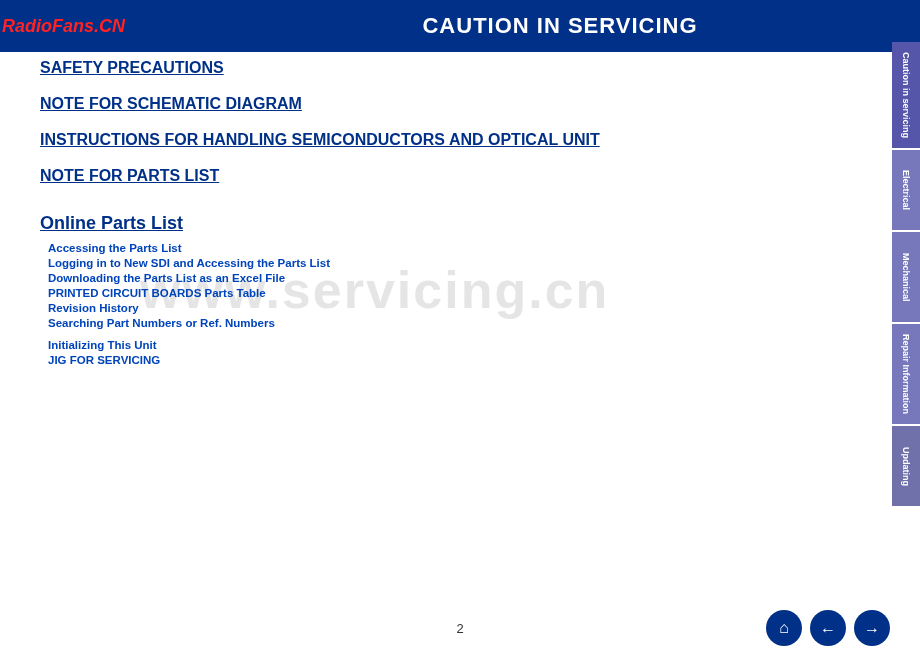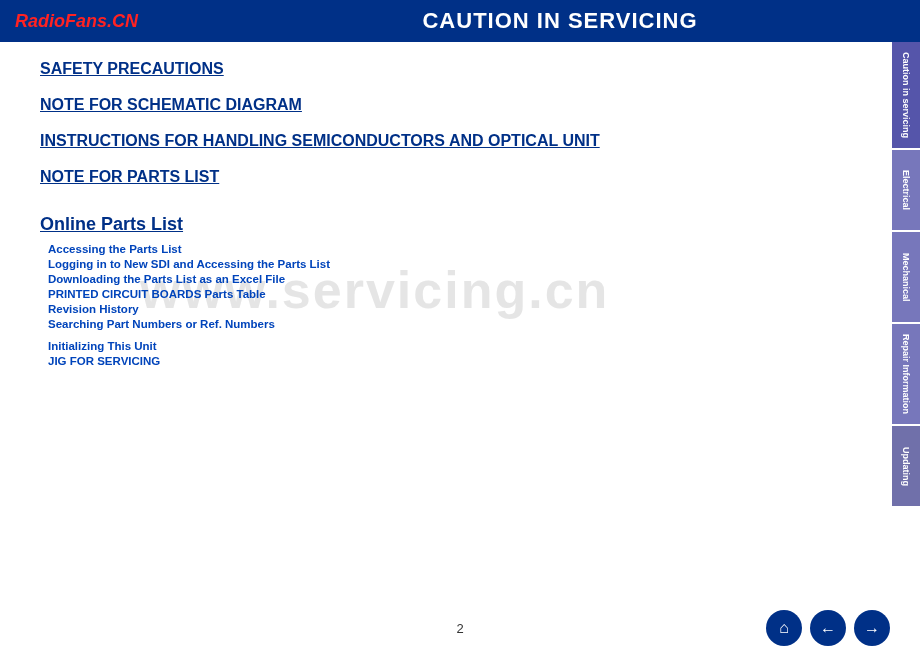--- a/index.html
+++ b/index.html
@@ -10,42 +10,42 @@
       background: #fff;
       position: relative;
       overflow: hidden;
     }
 
     
     .header {
       background: #003087;
       display: flex;
       align-items: center;
-      padding: 8px 15px;
-      height: 42px;
+      padding: 8px 2px;
+      height: 52px;
     }
     .header-brand {
       color: #ff2222;
       font-style: italic;
       font-weight: bold;
       font-size: 18px;
       min-width: 200px;
     }
     .header-title {
       color: #fff;
       font-size: 22px;
       font-weight: bold;
       text-align: center;
       flex: 1;
       letter-spacing: 1px;
     }
 
     
     .main-content {
-      padding: 18px 40px 18px 40px;
+      padding: 7px 40px 18px 40px;
       width: 870px;
     }
 
     
     .top-link {
       display: block;
       color: #003087;
       font-size: 16px;
       font-weight: bold;
       text-decoration: underline;

